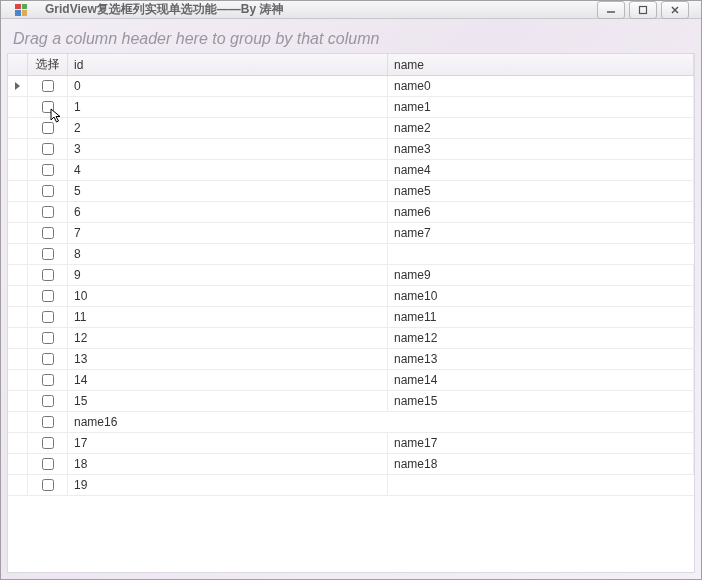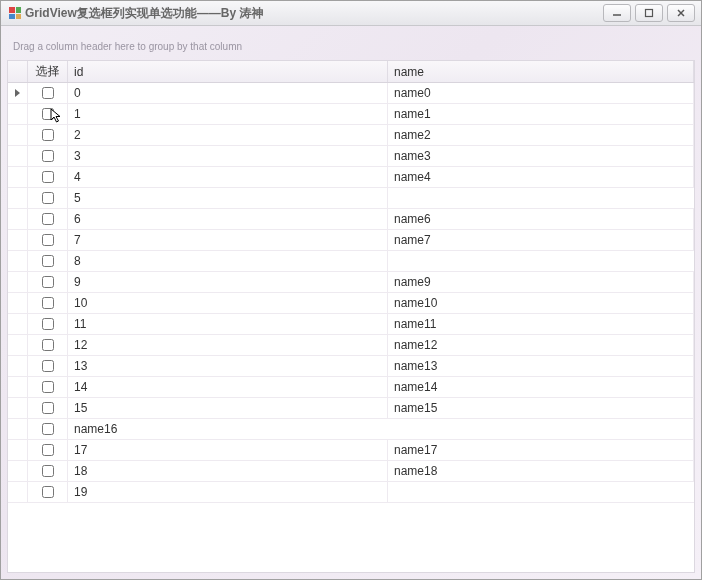--- a/index.html
+++ b/index.html
@@ -1,30 +1,30 @@
 <!DOCTYPE html>
 <html><head>
 <meta charset="utf-8">
 <style>
 * { box-sizing: border-box; margin: 0; padding: 0; }
 body { font-family: "Microsoft YaHei", "Segoe UI", Tahoma, sans-serif; font-size: 12px; background: #fff; width: 702px; height: 580px; overflow: hidden; }
 .window { width: 702px; height: 580px; border: 1px solid #a0a0a0; background: #efeff2; display: flex; flex-direction: column; }
-.titlebar { height: 25px; background: linear-gradient(#f7f7f9, #e6e6ea); border-bottom: 1px solid #c8c8cc; display: flex; align-items: center; padding: 0 6px; gap: 2px; }
+.titlebar { height: 18px; background: linear-gradient(#f7f7f9, #e6e6ea); border-bottom: 1px solid #c8c8cc; display: flex; align-items: center; padding: 0 12px; gap: 16px; }
 .titlebar .icon { width: 16px; height: 16px; display: flex; align-items: center; justify-content: center; }
 .titlebar .icon .sq { width: 12px; height: 12px; display: grid; grid-template-columns: 1fr 1fr; grid-template-rows: 1fr 1fr; gap: 1px; }
 .titlebar .icon .sq div { background: #d44; }
 .titlebar .icon .sq div:nth-child(2) { background: #5a5; }
 .titlebar .icon .sq div:nth-child(3) { background: #48c; }
 .titlebar .icon .sq div:nth-child(4) { background: #da5; }
 .titlebar .title { color: #666; font-weight: bold; font-size: 12px; flex: 1; white-space: nowrap; overflow: hidden; }
 .titlebar .controls { display: flex; gap: 4px; }
 .titlebar .controls button { width: 28px; height: 18px; border: 1px solid #b8b8bc; border-radius: 3px; background: linear-gradient(#fdfdfe, #e8e8ec); cursor: pointer; display: flex; align-items: center; justify-content: center; color: #555; }
 .titlebar .controls button svg { width: 10px; height: 10px; }
 .client { flex: 1; padding: 6px; display: flex; flex-direction: column; background: linear-gradient(135deg, #f2eef5 0%, #ede6f0 40%, #f5f0f7 100%); }
-.grouppanel { height: 28px; display: flex; align-items: center; padding: 0 6px; color: #9a95a2; font-size: 10px; }
+.grouppanel { height: 28px; display: flex; align-items: center; padding: 0 6px; color: #9a95a2; font-size: 16px; font-style: italic; }
 .grid { flex: 1; background: #fff; border: 1px solid #dcd8e0; display: flex; flex-direction: column; overflow: hidden; }
 .grid-header { display: flex; background: linear-gradient(#f9f7fa, #f0edf3); border-bottom: 1px solid #d8d4dc; height: 22px; }
 .grid-header .hcell { border-right: 1px solid #e0dce4; display: flex; align-items: center; padding: 0 6px; color: #333; font-size: 12px; }
 .col-ind { width: 20px; flex-shrink: 0; }
 .col-sel { width: 40px; flex-shrink: 0; justify-content: center; }
 .col-id { width: 320px; flex-shrink: 0; text-align: center; }
 .col-name { flex: 1; }
 .grid-body { flex: 1; overflow-y: auto; }
 .row { display: flex; height: 21px; border-bottom: 1px solid #eeeaf0; }
 .row .cell { border-right: 1px solid #eeeaf0; display: flex; align-items: center; padding: 0 6px; color: #333; font-size: 12px; }
@@ -121,20 +121,21 @@
             </div>
             <div class="cell col-id">4</div>
             <div class="cell col-name">name4</div>
           </div>
           <div class="row">
             <div class="cell col-ind"></div>
             <div class="cell col-sel">
               <input type="checkbox" style="">
             </div>
             <div class="cell col-id">5</div>
+            <div class="cell col-name">name5</div>
           </div>
           <div class="row">
             <div class="cell col-ind"></div>
             <div class="cell col-sel">
               <input type="checkbox" style="">
             </div>
             <div class="cell col-id">6</div>
             <div class="cell col-name">name6</div>
           </div>
           <div class="row">

